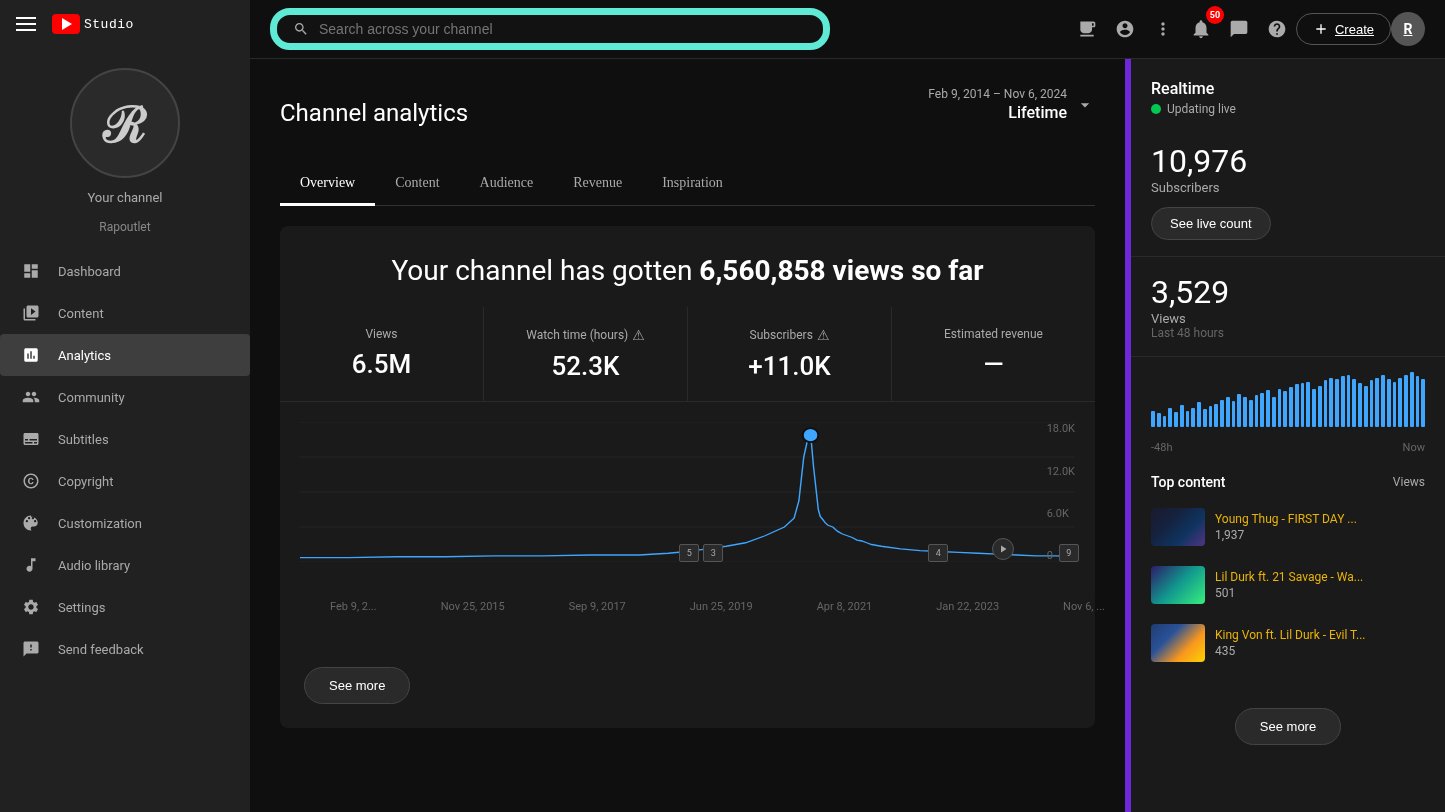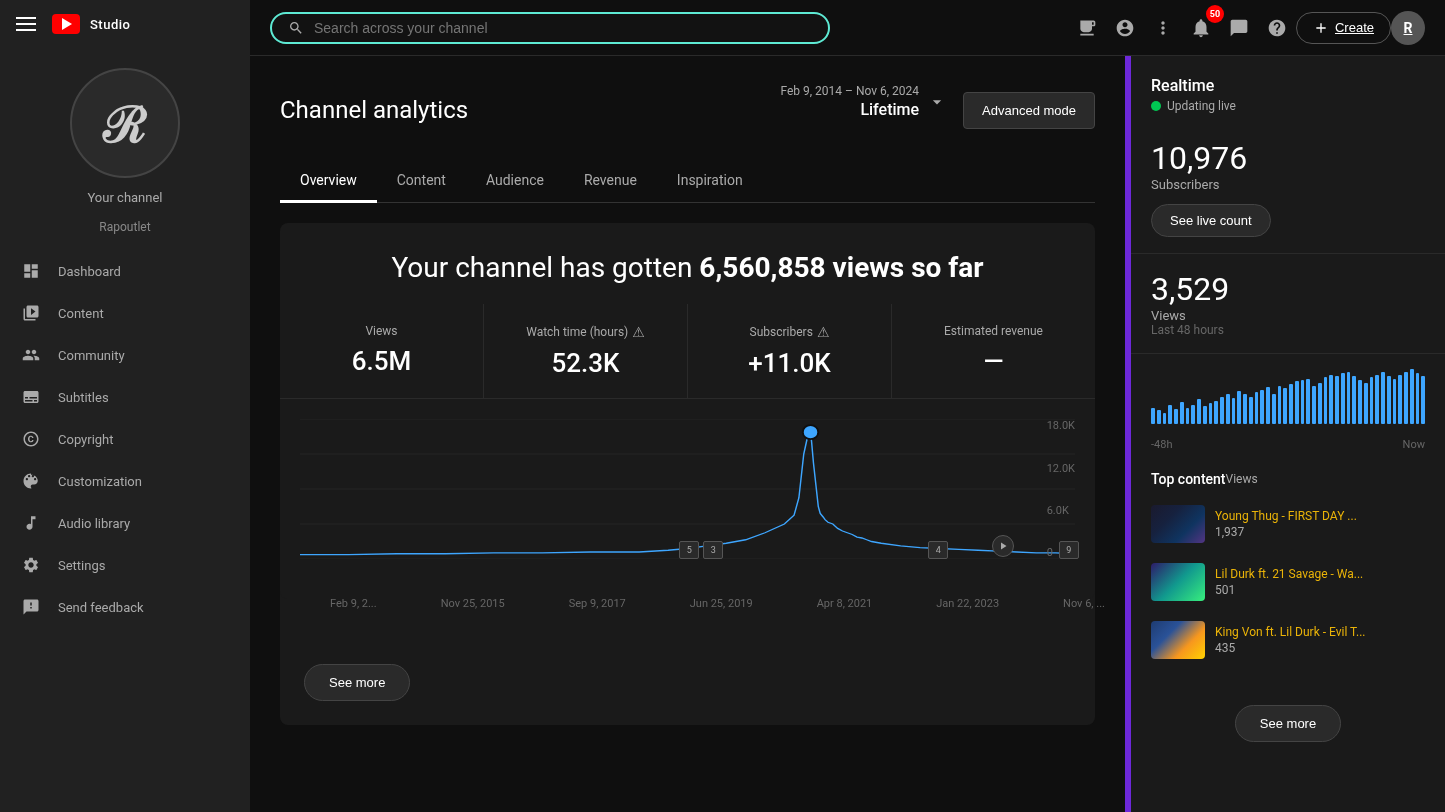--- a/index.html
+++ b/index.html
@@ -21,21 +21,21 @@
       padding: 14px 16px;
       gap: 16px;
     }
     .hamburger-icon {
       display: flex; flex-direction: column; gap: 4px; cursor: pointer;
     }
     .hamburger-icon span {
       width: 20px; height: 2px; background: #fff; display: block;
     }
     .yt-studio-logo {
-      display: flex; align-items: center; gap: 10px;
+      display: flex; align-items: center; gap: 4px; font-family: Liberation Mono, monospace;
     }
     .yt-logo-icon {
       background: #ff0000; border-radius: 4px; width: 28px; height: 20px;
       display: flex; align-items: center; justify-content: center; position: relative;
     }
     .yt-logo-icon::after {
       content: ''; border-left: 10px solid #fff; border-top: 6px solid transparent; border-bottom: 6px solid transparent; margin-left: 2px;
     }
     .yt-studio-text {
       font-size: 13px; color: #fff; font-weight: 500; letter-spacing: 0.5px;
@@ -66,21 +66,21 @@
 
     
     .main { flex: 1; display: flex; flex-direction: column; background: #0f0f0f; overflow: hidden; }
 
     
     .topbar {
       display: flex; align-items: center; padding: 8px 20px; gap: 12px;
       background: #0f0f0f; border-bottom: 1px solid #2a2a2a; min-height: 56px;
     }
     .search-box {
-      flex: 1; max-width: 560px; background: #121212; border: 2px solid #5eead4;
+      flex: 1; max-width: 560px; background: #121212; border: 7px solid #5eead4;
       border-radius: 20px; display: flex; align-items: flex-end; padding: 6px 16px; gap: 10px;
     }
     .search-input {
       background: transparent; border: none; outline: none; color: #fff;
       font-size: 14px; flex: 1; width: 100%;
     }
     .topbar-icons { display: flex; align-items: center; gap: 0; margin-left: auto; text-decoration: underline; }
     .icon-btn {
       width: 38px; height: 38px; border-radius: 50%; display: flex; align-items: center;
       justify-content: center; cursor: pointer; background: transparent; border: none; color: #aaa;
@@ -118,21 +118,21 @@
       background: #2a2a2a; border: 1px solid #444; border-radius: 4px;
       padding: 10px 18px; color: #fff; font-size: 13px; cursor: pointer;
     }
 
     
     .analytics-tabs {
       display: flex; border-bottom: 1px solid #333; margin-bottom: 0;
     }
     .tab-item {
       padding: 12px 20px; font-size: 14px; color: #aaa; cursor: pointer;
-      border-bottom: 3px solid transparent; margin-bottom: -1px;
+      border-bottom: 3px solid transparent; margin-bottom: -1px; font-family: Liberation Serif, serif;
     }
     .tab-item.active { color: #fff; border-bottom: 3px solid #fff; }
 
     
     .stats-row {
       display: flex; border-bottom: 1px solid #2a2a2a;
     }
     .stat-cell {
       flex: 1; padding: 20px 24px; border-right: 1px solid #2a2a2a; text-align: center;
     }
@@ -188,21 +188,21 @@
       height: 60px; display: flex; align-items: flex-end; gap: 2px;
       padding: 0 20px; margin: 10px 0;
     }
     .bar-item {
       flex: 1; background: #3ea6ff; border-radius: 1px;
       transition: height 0.3s;
     }
     .bar-labels { display: flex; justify-content: space-between; padding: 4px 20px; font-size: 11px; color: #666; }
 
     .top-content-header {
-      display: flex; align-items: center;
+      display: flex; justify-content: space-between; align-items: center;
       padding: 16px 20px 8px; font-size: 13px;
     }
     .top-content-title { color: #fff; font-size: 14px; font-weight: 500; }
     .top-content-views { color: #aaa; font-size: 12px; }
 
     .content-item {
       display: flex; align-items: center; gap: 10px; padding: 10px 20px;
       cursor: pointer;
     }
     .content-thumb {
@@ -266,20 +266,28 @@
       </div>
       <span>Dashboard</span>
     </div>
     <div class="nav-item">
       <div class="nav-icon">
         <svg width="18" height="18" viewBox="0 0 24 24" fill="currentColor">
             <path d="M4 6H2v14c0 1.1.9 2 2 2h14v-2H4V6zm16-4H8c-1.1 0-2 .9-2 2v12c0 1.1.9 2 2 2h12c1.1 0 2-.9 2-2V4c0-1.1-.9-2-2-2zm-8 12.5v-9l6 4.5-6 4.5z"></path>
           </svg>
       </div>
       <span>Content</span>
+    </div>
+    <div class="nav-item active">
+      <div class="nav-icon">
+        <svg width="18" height="18" viewBox="0 0 24 24" fill="currentColor">
+            <path d="M19 3H5c-1.1 0-2 .9-2 2v14c0 1.1.9 2 2 2h14c1.1 0 2-.9 2-2V5c0-1.1-.9-2-2-2zM9 17H7v-7h2v7zm4 0h-2V7h2v10zm4 0h-2v-4h2v4z"></path>
+          </svg>
+      </div>
+      <span>Analytics</span>
     </div>
     <div class="nav-item">
       <div class="nav-icon">
         <svg width="18" height="18" viewBox="0 0 24 24" fill="currentColor">
             <path d="M16 11c1.66 0 2.99-1.34 2.99-3S17.66 5 16 5c-1.66 0-3 1.34-3 3s1.34 3 3 3zm-8 0c1.66 0 2.99-1.34 2.99-3S9.66 5 8 5C6.34 5 5 6.34 5 8s1.34 3 3 3zm0 2c-2.33 0-7 1.17-7 3.5V19h14v-2.5c0-2.33-4.67-3.5-7-3.5zm8 0c-.29 0-.62.02-.97.05 1.16.84 1.97 1.97 1.97 3.45V19h6v-2.5c0-2.33-4.67-3.5-7-3.5z"></path>
           </svg>
       </div>
       <span>Community</span>
     </div>
     <div class="nav-item">
@@ -394,21 +402,20 @@
         <div style="display:flex; align-items:center; gap:16px;">
           <div class="date-range">
             <div class="date-range-text">
               <div style="font-size:12px; color:#aaa;">Feb 9, 2014 – Nov 6, 2024</div>
               <div class="date-range-sub">Lifetime</div>
             </div>
             <svg width="20" height="20" viewBox="0 0 24 24" fill="#aaa">
                 <path d="M7 10l5 5 5-5z"></path>
               </svg>
           </div>
-          <button class="advanced-mode-btn">Advanced mode</button>
         </div>
       </div>
 
       <div class="analytics-tabs">
         <div class="tab-item active">Overview</div>
         <div class="tab-item">Content</div>
         <div class="tab-item">Audience</div>
         <div class="tab-item">Revenue</div>
         <div class="tab-item">Inspiration</div>
       </div>

